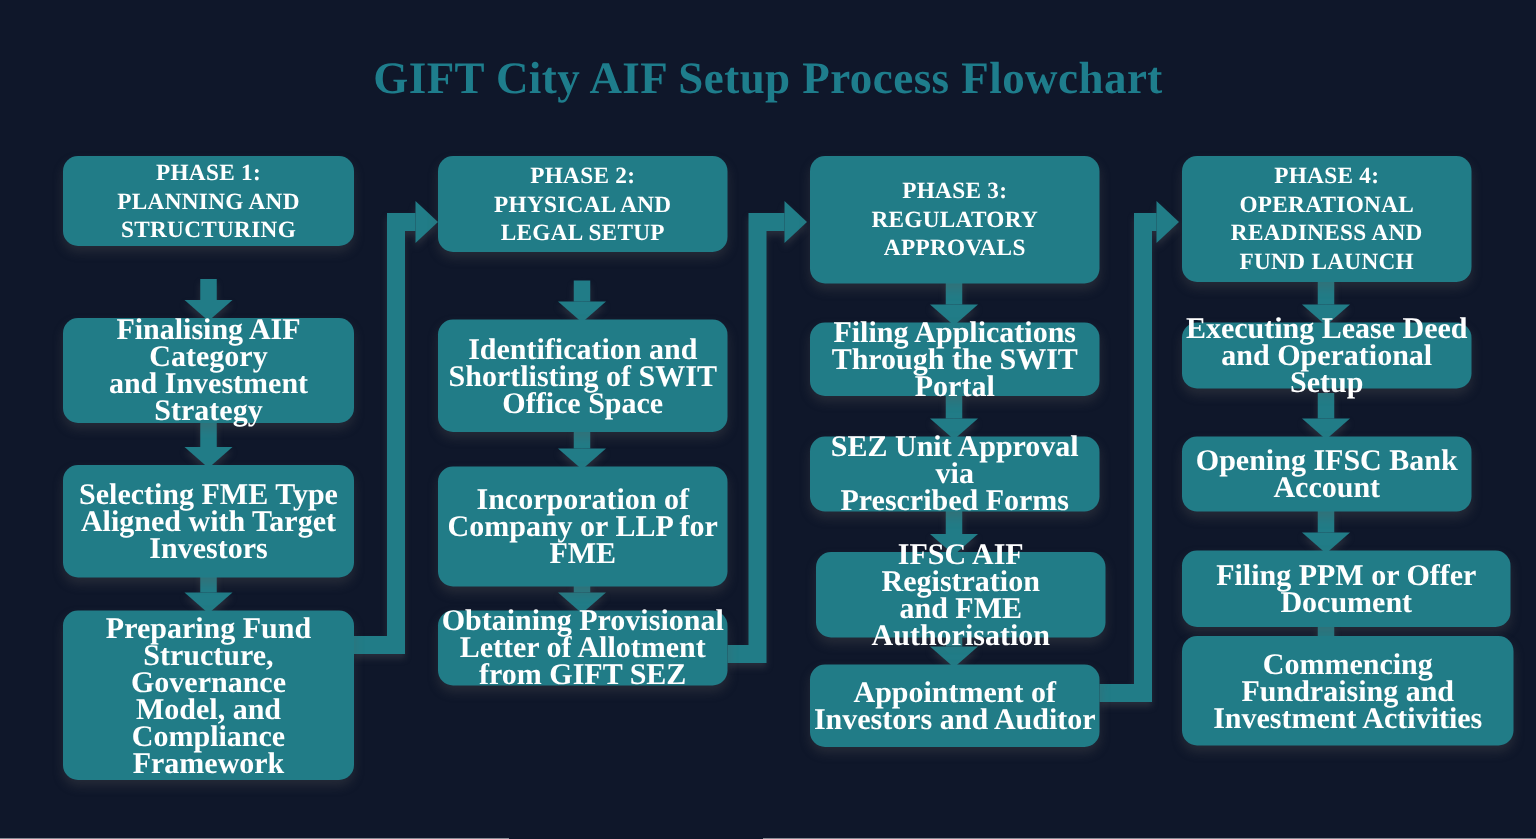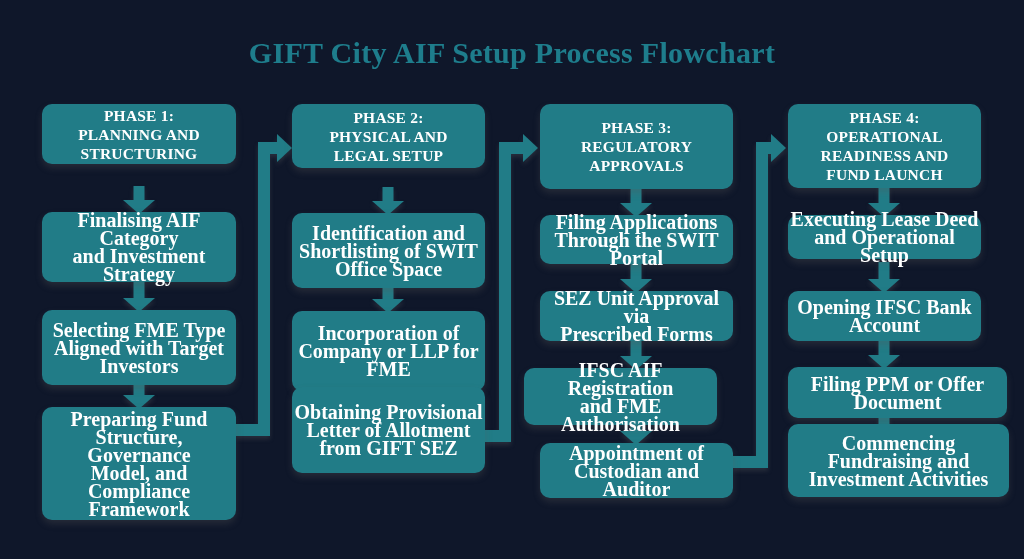--- a/index.html
+++ b/index.html
@@ -95,35 +95,35 @@
 Framework</div>
 
   <div class="box header-box" style="left:292px;top:104px;width:193px;height:64px">PHASE 2:
 PHYSICAL AND
 LEGAL SETUP</div>
   <div class="box step-box" style="left:292px;top:213px;width:193px;height:75px">Identification and
 Shortlisting of SWIT
 Office Space</div>
   <div class="box step-box" style="left:292px;top:311px;width:193px;height:80px">Incorporation of
 Company or LLP for FME</div>
-  <div class="box step-box" style="left:292px;top:387px;width:193px;height:86px">Obtaining Provisional
+  <div class="box step-box" style="left:292px;top:407px;width:193px;height:50px">Obtaining Provisional
 Letter of Allotment
 from GIFT SEZ</div>
 
   <div class="box header-box" style="left:540px;top:104px;width:193px;height:85px">PHASE 3:
 REGULATORY
 APPROVALS</div>
   <div class="box step-box" style="left:540px;top:215px;width:193px;height:49px">Filing Applications
 Through the SWIT Portal</div>
   <div class="box step-box" style="left:540px;top:291px;width:193px;height:50px">SEZ Unit Approval via
 Prescribed Forms</div>
-  <div class="box step-box" style="left:524px;top:368px;width:193px;height:57px">IFSC AIF Registration
+  <div class="box step-box" style="left:544px;top:368px;width:193px;height:57px">IFSC AIF Registration
 and FME Authorisation</div>
   <div class="box step-box" style="left:540px;top:443px;width:193px;height:55px">Appointment of
-Custodian and Auditor</div>
+Investors and Auditor</div>
 
   <div class="box header-box" style="left:788px;top:104px;width:193px;height:84px">PHASE 4:
 OPERATIONAL
 READINESS AND
 FUND LAUNCH</div>
   <div class="box step-box" style="left:788px;top:215px;width:193px;height:44px">Executing Lease Deed
 and Operational Setup</div>
   <div class="box step-box" style="left:788px;top:291px;width:193px;height:50px">Opening IFSC Bank
 Account</div>
   <div class="box step-box" style="left:788px;top:367px;width:219px;height:51px">Filing PPM or Offer

